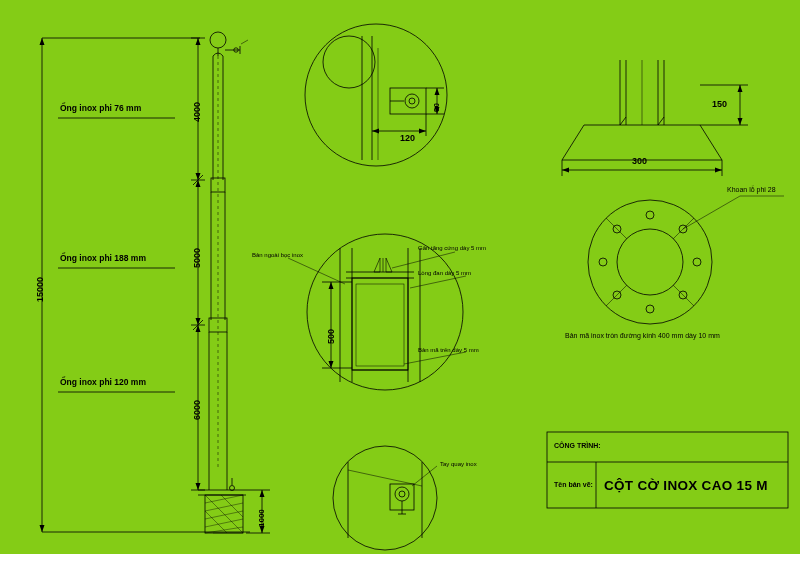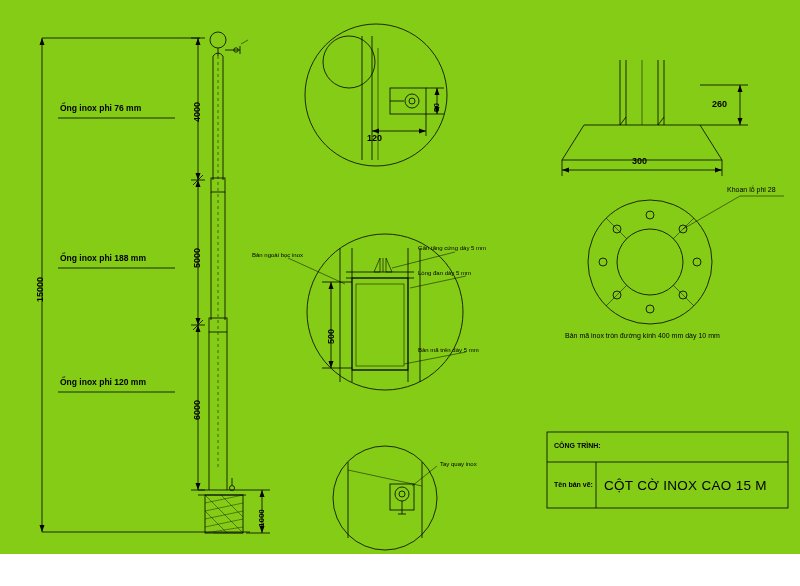--- a/index.html
+++ b/index.html
@@ -37,21 +37,21 @@
   .lbl.dim   { font-size: 9px; font-weight: bold; }
   .lbl.dim-s { font-size: 8px; font-weight: bold; }
   .lbl.spec  { font-size: 8.5px; font-weight: bold; }
   .lbl.rot90 {
     transform-origin: 0 0;
     transform: rotate(-90deg);
   }
   .title-main {
     position: absolute;
     font-size: 13.5px;
-    font-weight: normal;
+    font-weight: bold;
     letter-spacing: .3px;
     color: #000;
     white-space: nowrap;
   }
   .title-field {
     position: absolute;
     font-size: 7px;
     font-weight: bold;
     color: #000;
     white-space: nowrap;
@@ -262,34 +262,34 @@
 
   <div class="lbl dim rot90" style="left:193px; top:122px;">4000</div>
   <div class="lbl dim rot90" style="left:193px; top:268px;">5000</div>
   <div class="lbl dim rot90" style="left:193px; top:420px;">6000</div>
   <div class="lbl dim-s rot90" style="left:258px; top:527px;">1000</div>
 
   <div class="lbl spec" style="left:60px; top:104px;">Ống inox phi 76 mm</div>
   <div class="lbl spec" style="left:60px; top:254px;">Ống inox phi 188 mm</div>
   <div class="lbl spec" style="left:60px; top:378px;">Ống inox phi 120 mm</div>
 
-  <div class="lbl dim" style="left:367px; top:134px;">120</div>
+  <div class="lbl dim" style="left:400px; top:134px;">120</div>
   <div class="lbl dim-s rot90" style="left:433px; top:112px;">90</div>
 
   <div class="lbl dim rot90" style="left:327px; top:344px;">500</div>
 
   <div class="lbl tiny" style="left:252px; top:252px;">Bản ngoài bọc inox</div>
   <div class="lbl tiny" style="left:418px; top:245px;">Gân tăng cứng dày 5 mm</div>
   <div class="lbl tiny" style="left:418px; top:270px;">Lòng đan dày 5 mm</div>
   <div class="lbl tiny" style="left:418px; top:347px;">Bản mã trên dày 5 mm</div>
 
   <div class="lbl tiny" style="left:440px; top:461px;">Tay quay inox</div>
 
   <div class="lbl dim" style="left:632px; top:157px;">300</div>
-  <div class="lbl dim" style="left:712px; top:100px;">260</div>
+  <div class="lbl dim" style="left:712px; top:100px;">150</div>
 
   <div class="lbl small" style="left:727px; top:186px;">Khoan lỗ phi 28</div>
   <div class="lbl small" style="left:565px; top:332px;">Bản mã inox tròn đường kính 400 mm dày 10 mm</div>
 
   <div class="title-field" style="left:554px; top:442px;">CÔNG TRÌNH:</div>
   <div class="title-field" style="left:554px; top:481px;">Tên bản vẽ:</div>
   <div class="title-main" style="left:604px; top:478px;">CỘT CỜ INOX CAO 15 M</div>
 
 </div>
 

